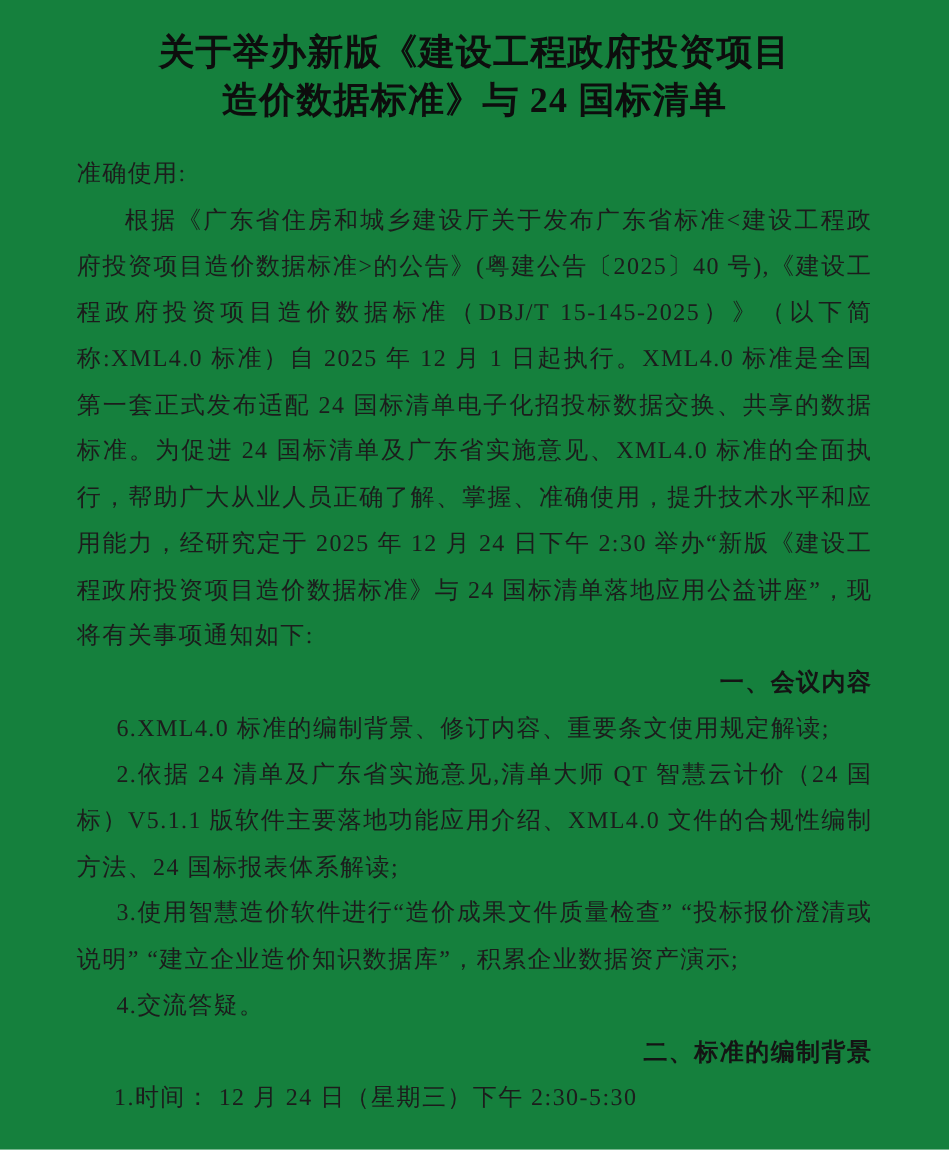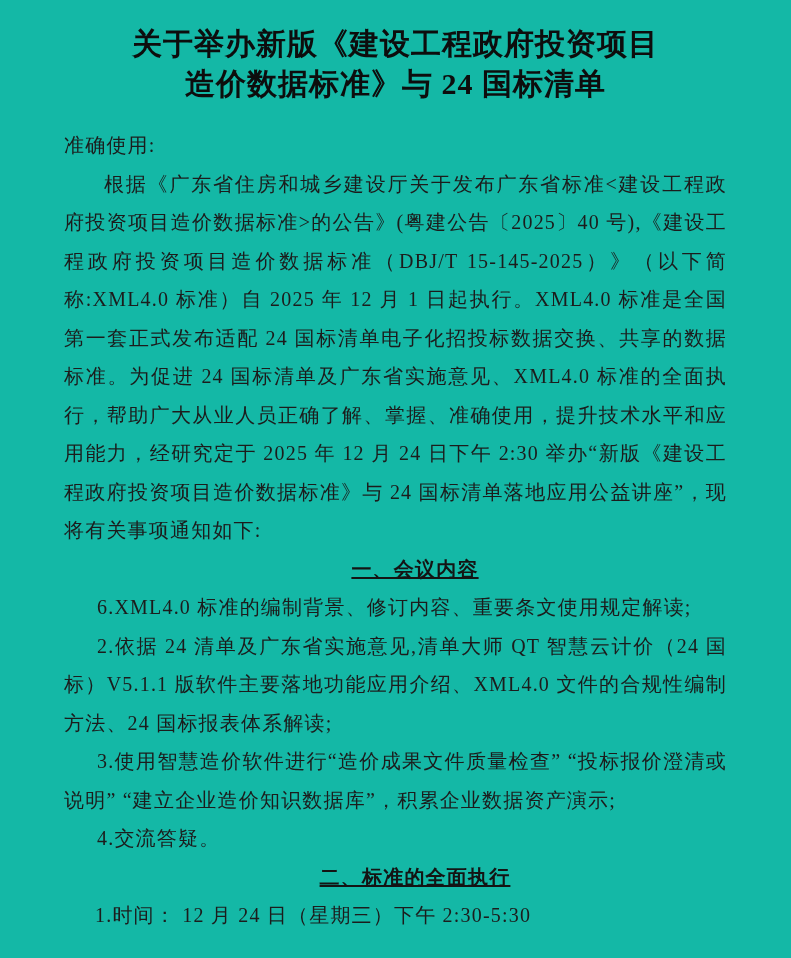--- a/index.html
+++ b/index.html
@@ -1,20 +1,20 @@
 <!DOCTYPE html>
 <html><head>
 <meta charset="utf-8">
 <style>
   html, body { margin: 0; padding: 0; }
   .page {
     position: relative;
     width: 791px;
     height: 958px;
-    background: #14b8a6;
+    background: #15803d;
     overflow: hidden;
     color: #1c1c1c;
   }
   .content {
     padding: 24px 64px 0 64px;
   }
   .doc-title {
     font-family: "Liberation Serif", "DejaVu Serif", serif;
     font-weight: bold;
     font-size: 30px;
@@ -37,23 +37,22 @@
     text-indent: 0;
     font-weight: 500;
   }
   .para-intro {
     text-indent: 2em;
   }
   .sec-heading {
     font-family: "Liberation Sans", "DejaVu Sans", sans-serif;
     font-weight: bold;
     text-indent: 1.95em;
-    text-align: center;
+    text-align: right;
     color: #141414;
-    text-decoration: underline;
   }
   .list-item {
     text-indent: 1.65em;
   }
   .time-line {
     text-indent: 1.55em;
     text-align: left;
   }
 </style>
 </head>
@@ -70,19 +69,19 @@
     <div class="body-text">
       <p class="salutation">准确使用:</p>
       <p class="para-intro">根据《广东省住房和城乡建设厅关于发布广东省标准&lt;建设工程政府投资项目造价数据标准&gt;的公告》(粤建公告〔2025〕40 号),《建设工程政府投资项目造价数据标准（DBJ/T 15-145-2025）》（以下简称:XML4.0 标准）自 2025 年 12 月 1 日起执行。XML4.0 标准是全国第一套正式发布适配 24 国标清单电子化招投标数据交换、共享的数据标准。为促进 24 国标清单及广东省实施意见、XML4.0 标准的全面执行，帮助广大从业人员正确了解、掌握、准确使用，提升技术水平和应用能力，经研究定于 2025 年 12 月 24 日下午 2:30 举办“新版《建设工程政府投资项目造价数据标准》与 24 国标清单落地应用公益讲座”，现将有关事项通知如下:</p>
 
       <p class="sec-heading">一、会议内容</p>
       <p class="list-item">6.XML4.0 标准的编制背景、修订内容、重要条文使用规定解读;</p>
       <p class="list-item">2.依据 24 清单及广东省实施意见,清单大师 QT 智慧云计价（24 国标）V5.1.1 版软件主要落地功能应用介绍、XML4.0 文件的合规性编制方法、24 国标报表体系解读;</p>
       <p class="list-item">3.使用智慧造价软件进行“造价成果文件质量检查” “投标报价澄清或说明” “建立企业造价知识数据库”，积累企业数据资产演示;</p>
       <p class="list-item">4.交流答疑。</p>
 
-      <p class="sec-heading">二、标准的全面执行</p>
+      <p class="sec-heading">二、标准的编制背景</p>
       <p class="time-line">1.时间： 12 月 24 日（星期三）下午 2:30-5:30</p>
 
     </div>
 
   </div>
 </div>
 
 </body></html>

